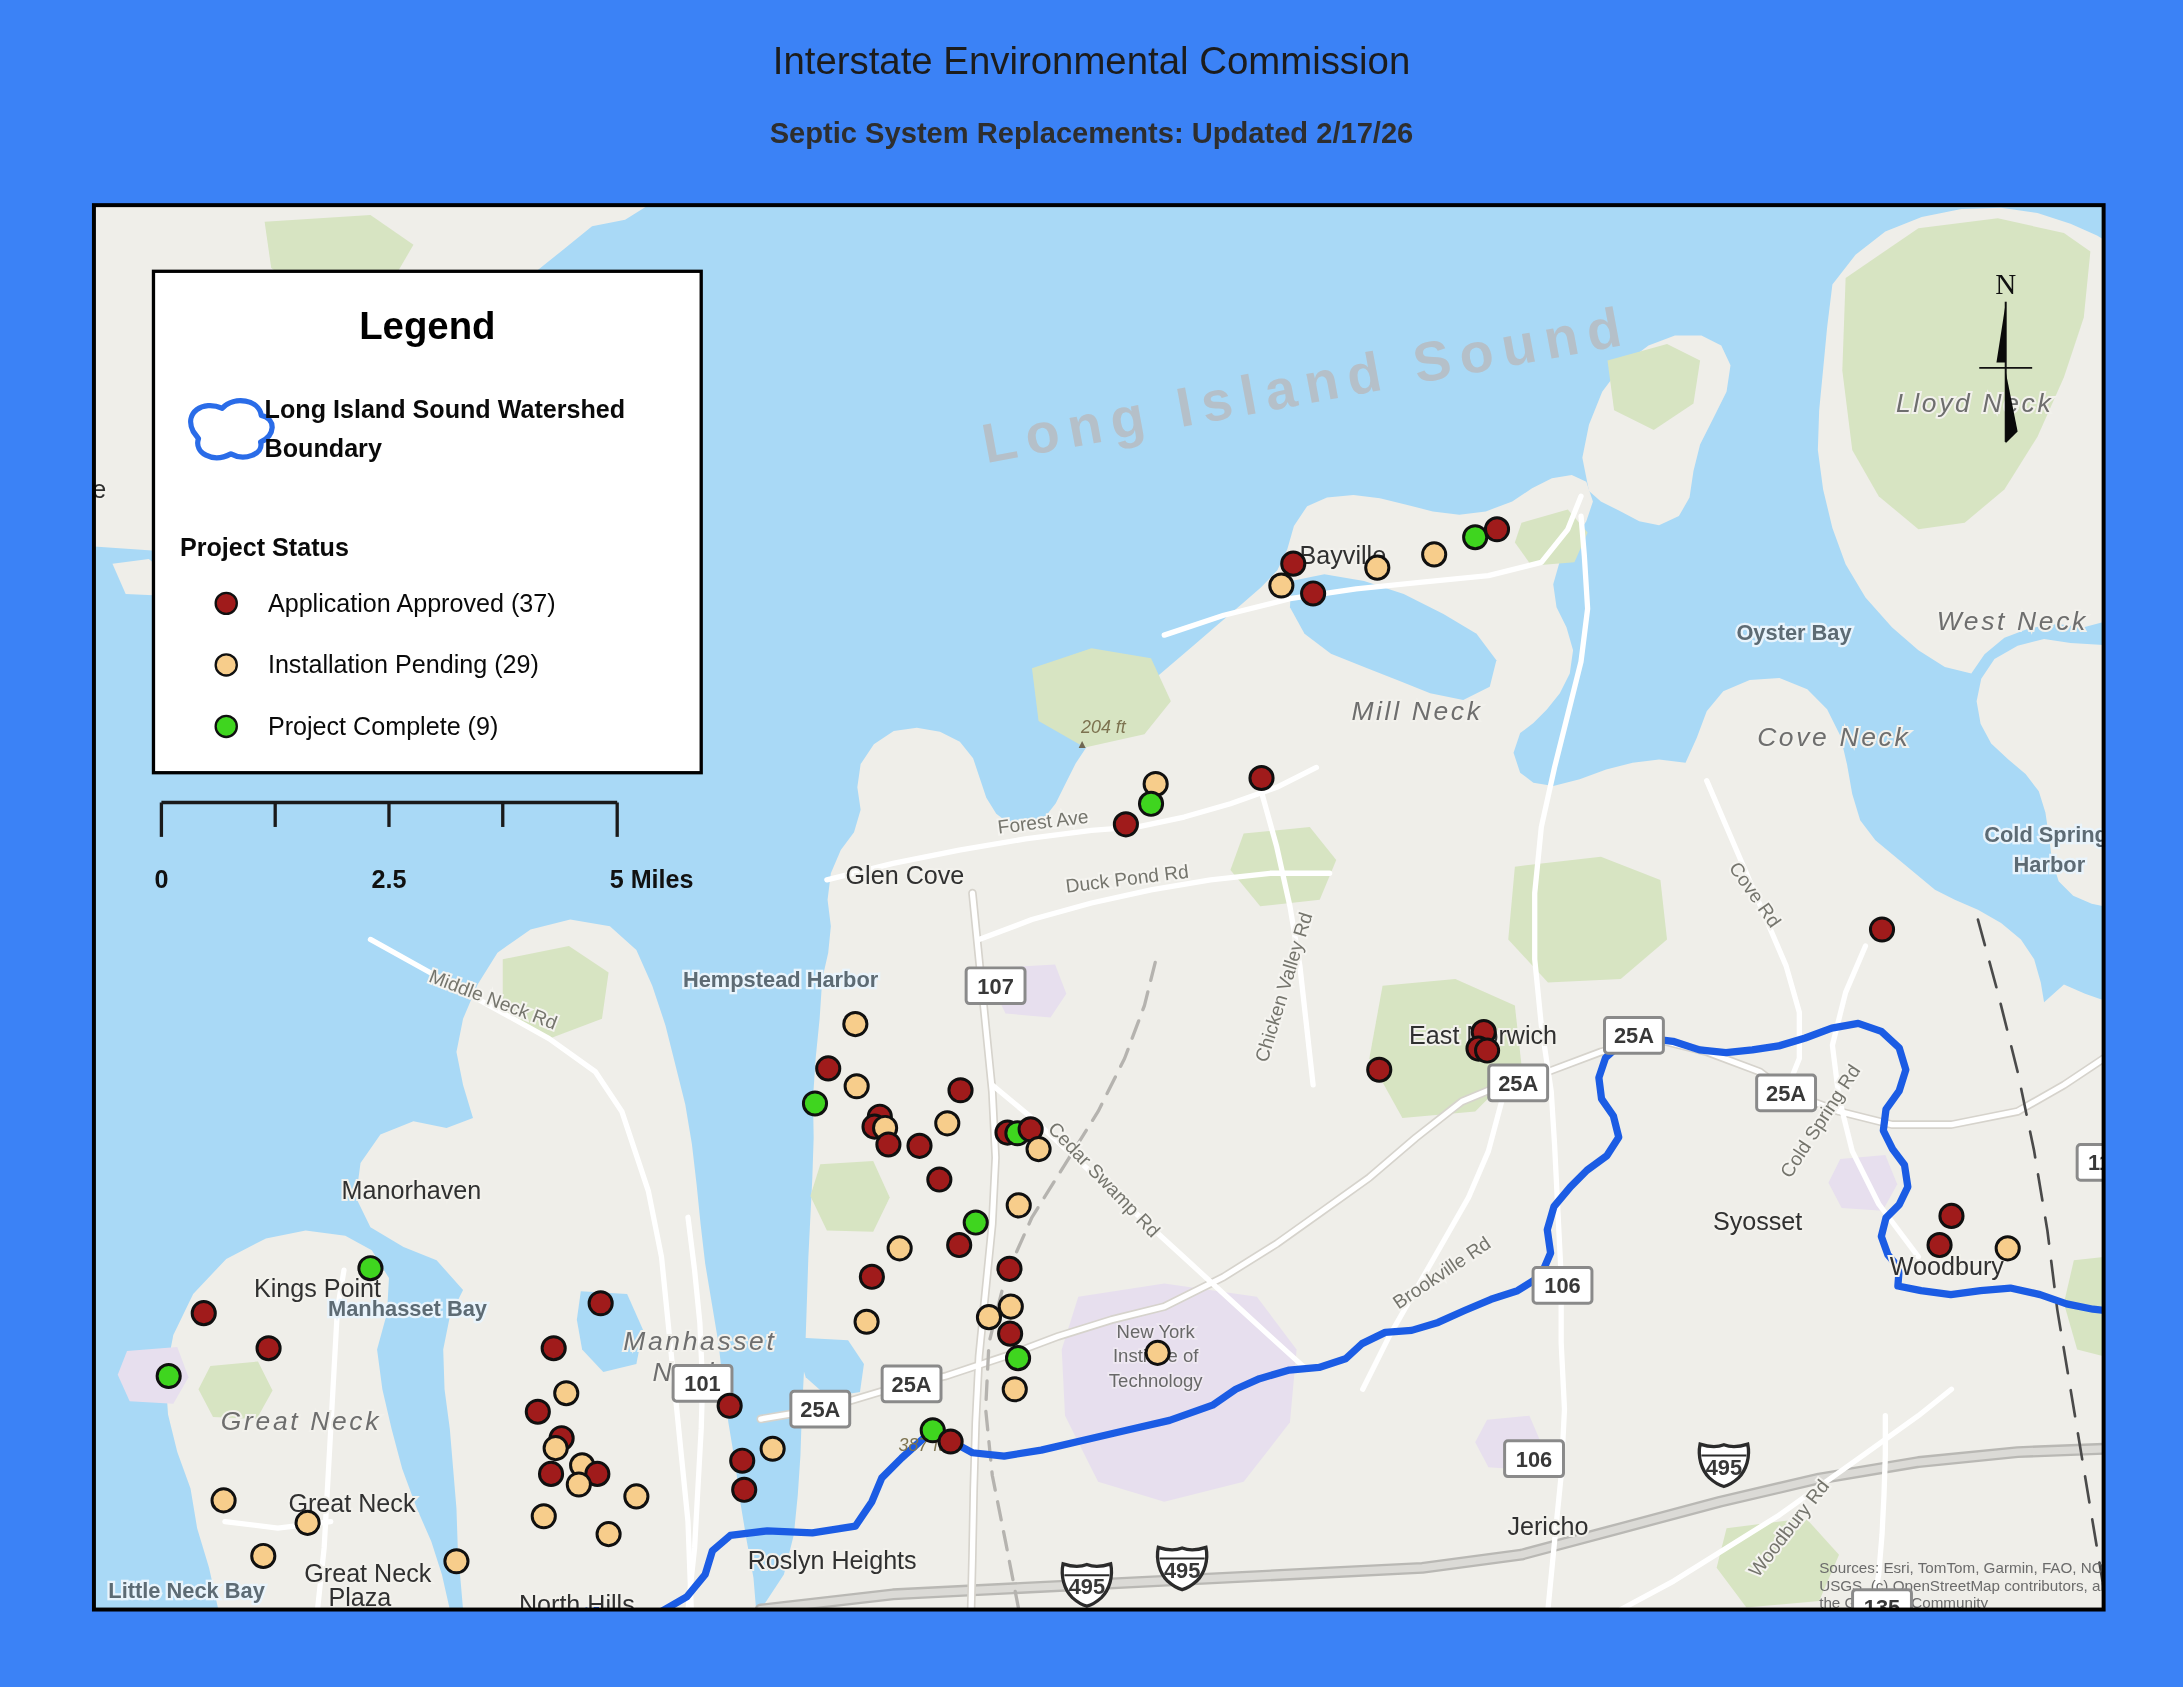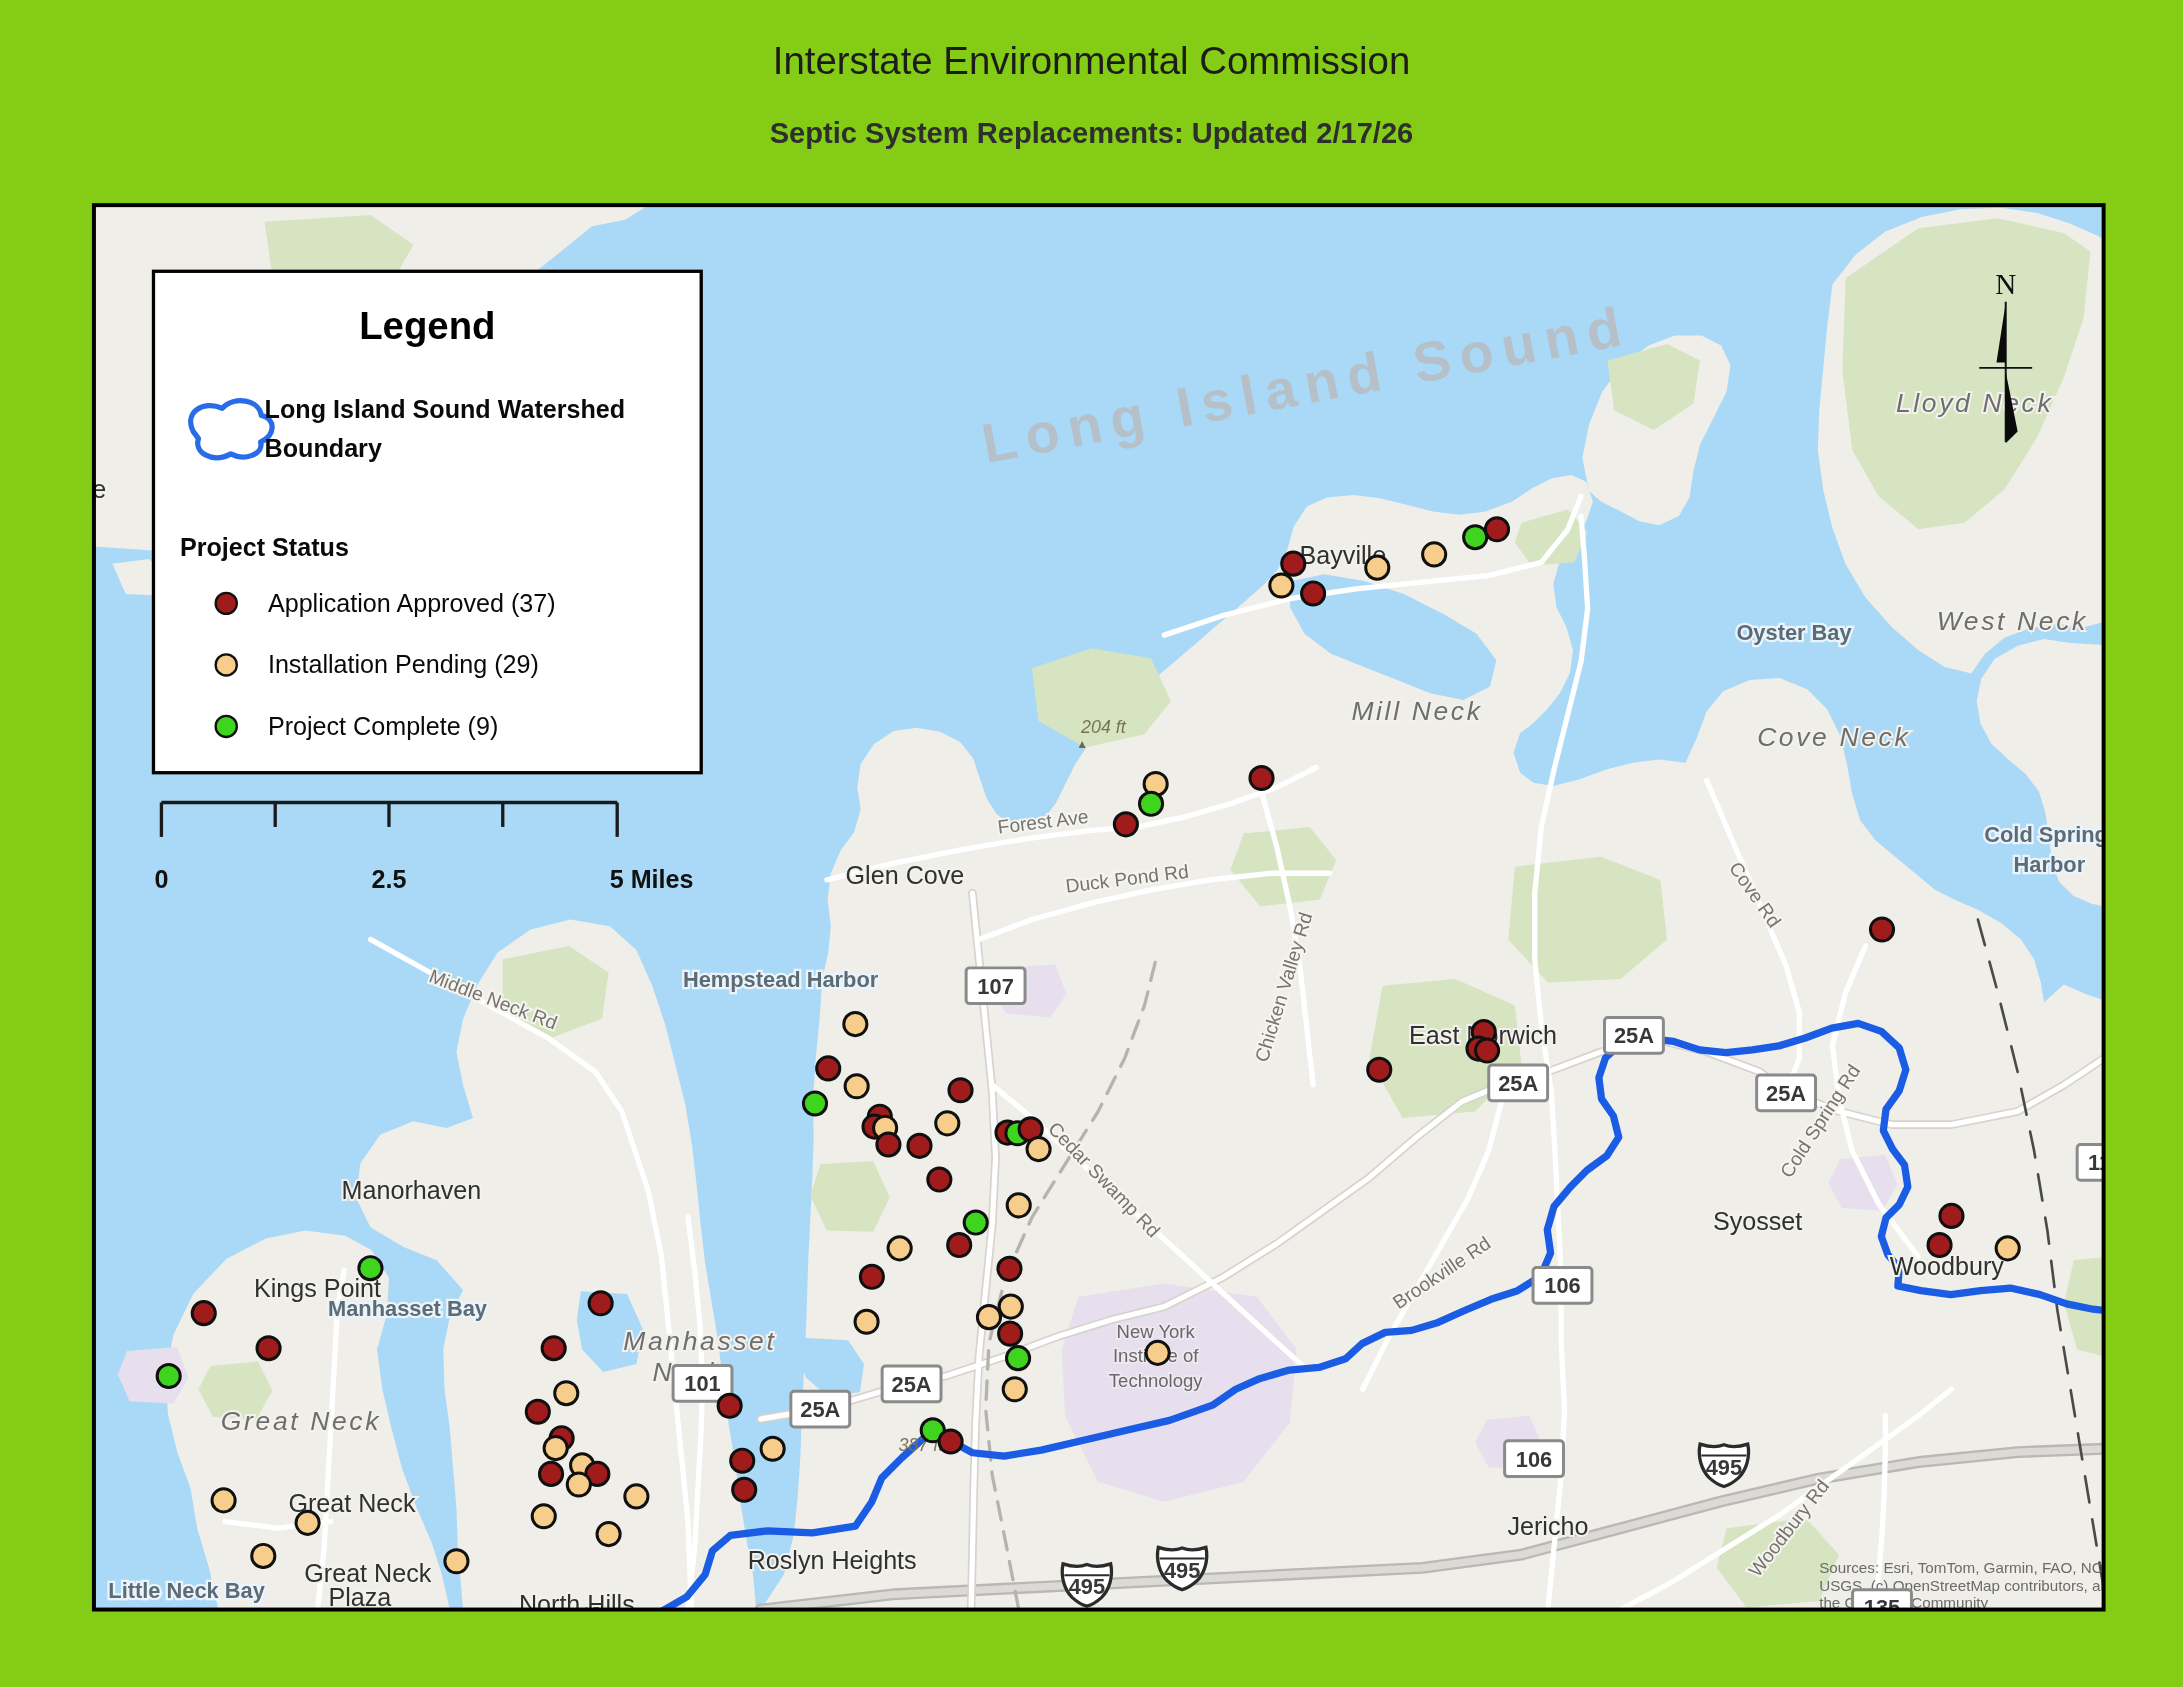--- a/index.html
+++ b/index.html
@@ -1,16 +1,16 @@
 <!DOCTYPE html>
 <html style="font-size:10.6px"><head>
 <meta charset="utf-8">
 <style>
   html,body{margin:0;padding:0;background:#ffffff;}
-  .page{position:relative;width:2183px;height:1687px;background:#84cc16;font-family:"Liberation Sans",sans-serif;}
+  .page{position:relative;width:2183px;height:1687px;background:#3b82f6;font-family:"Liberation Sans",sans-serif;}
   svg{display:block;}
   text{font-family:"Liberation Sans",sans-serif;}
   .t-title{font-size:58px;font-weight:400;fill:#1c1c1c;}
   .t-sub{font-size:44px;font-weight:700;fill:#2e2e2e;}
   .lg-head{font-size:58px;font-weight:700;fill:#000;}
   .lg-text{font-size:38px;font-weight:600;fill:#0a0a0a;}
   .lg-item{font-size:38px;font-weight:500;fill:#0a0a0a;}
   .sb-label{font-size:38px;font-weight:700;fill:#111;text-anchor:middle;}
   .sea{font-size:84px;font-weight:700;fill:#b5c0c9;letter-spacing:14px;text-anchor:middle;}
   .water{font-size:33px;font-weight:700;fill:#5d6b74;text-anchor:middle;paint-order:stroke;stroke:#e9f4fc;stroke-width:7px;}

